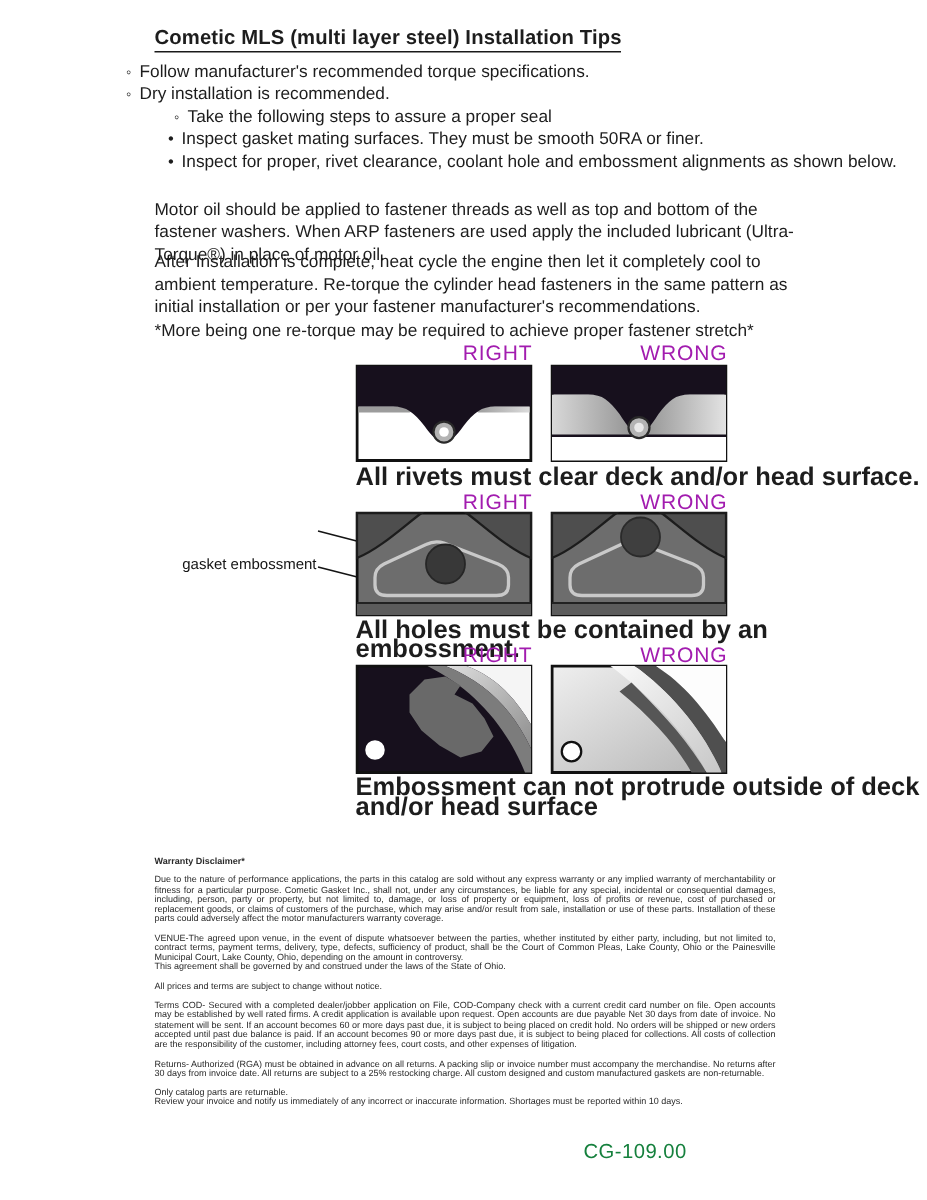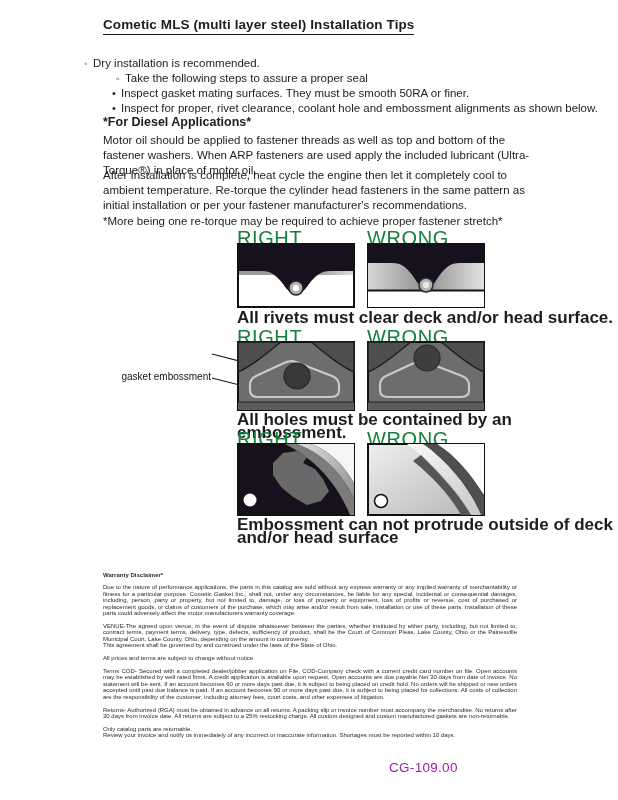--- a/index.html
+++ b/index.html
@@ -38,23 +38,23 @@
   .section-heading {
     left: 103px;
     font-size: 12.5px; font-weight: 700;
   }
   .body-para {
     left: 103px; width: 428px;
     font-size: 11.5px; line-height: 15px;
   }
 
   .fig-label {
-    width: 118px; text-align: left;
-    font-size: 20px; letter-spacing: 0.6px;
-    color: #15803d;
+    width: 118px; text-align: right;
+    font-size: 14px; letter-spacing: 0.6px;
+    color: #a21caf;
   }
   .fig-frame { width: 118px; }
   .fig-frame svg { display: block; }
   .fig-caption {
     left: 237px;
     font-size: 17px; font-weight: 700;
     line-height: 12.5px;
     white-space: pre-line;
   }
   .annotation {
@@ -72,46 +72,48 @@
   }
   .legal h6 {
     margin: 0 0 6px 0;
     font-size: 6px; font-weight: 700;
   }
   .legal p { margin: 0 0 6.5px 0; white-space: pre-line; }
 
   .page-number {
     left: 389px; top: 760px;
     font-size: 13.5px;
-    color: #a21caf;
+    color: #15803d;
     letter-spacing: 0.3px;
   }
   .leader-lines { pointer-events: none; }
 </style>
 </head>
 <body>
 
 <div id="page">
 
   <div class="abs doc-title">Cometic MLS (multi layer steel) Installation Tips</div>
 
+  <div class="abs bullet-row" style="top:41px;">
+    <span class="glyph">◦</span><span>Follow manufacturer's recommended torque specifications.</span>
+  </div>
   <div class="abs bullet-row" style="top:56px;">
     <span class="glyph">◦</span><span>Dry installation is recommended.</span>
   </div>
   <div class="abs bullet-row" style="top:71px;margin-left:32px;">
     <span class="glyph">◦</span><span>Take the following steps to assure a proper seal</span>
   </div>
   <div class="abs bullet-row sub-row" style="top:86px;">
     <span class="glyph">•</span><span>Inspect gasket mating surfaces.  They must be smooth 50RA or finer.</span>
   </div>
   <div class="abs bullet-row sub-row" style="top:101px;">
     <span class="glyph">•</span><span>Inspect for proper, rivet clearance, coolant hole and embossment alignments as shown below.</span>
   </div>
 
-  <div class="abs section-heading" style="top:115px;">*For Diesel Applications*</div>
   <div class="abs body-para" style="top:133px;">Motor oil should be applied to fastener threads as well as top and bottom of the fastener washers. When ARP fasteners are used apply the included lubricant (Ultra-Torque®) in place of motor oil.</div>
   <div class="abs body-para" style="top:168px; width:422px;">After Installation is complete, heat cycle the engine then let it completely cool to ambient temperature. Re-torque the cylinder head fasteners in the same pattern as initial installation or per your fastener manufacturer's recommendations.</div>
   <div class="abs body-para" style="top:214px;">*More being one re-torque may be required to achieve proper fastener stretch*</div>
 
   <div class="abs fig-label" style="left:237px; top:227px;">RIGHT</div>
   <div class="abs fig-label" style="left:367px; top:227px;">WRONG</div>
 
   <div class="abs fig-frame" style="left:237px; top:243px;">
     <svg width="118" height="65" viewBox="0 0 118 65">
       <defs>

